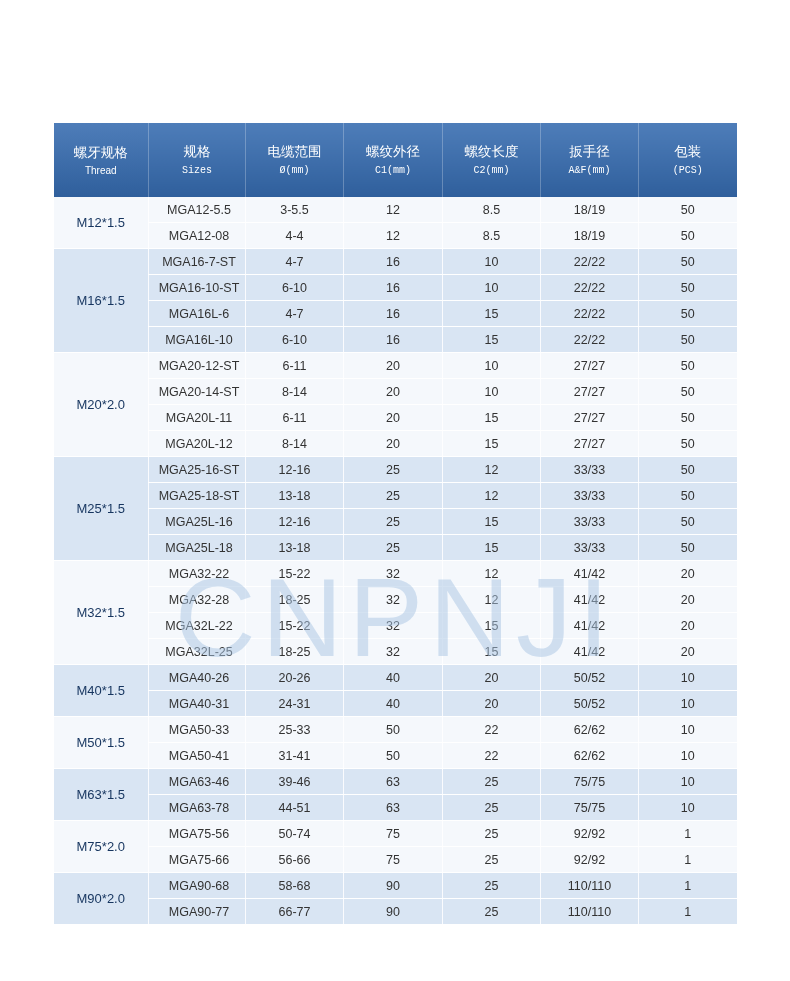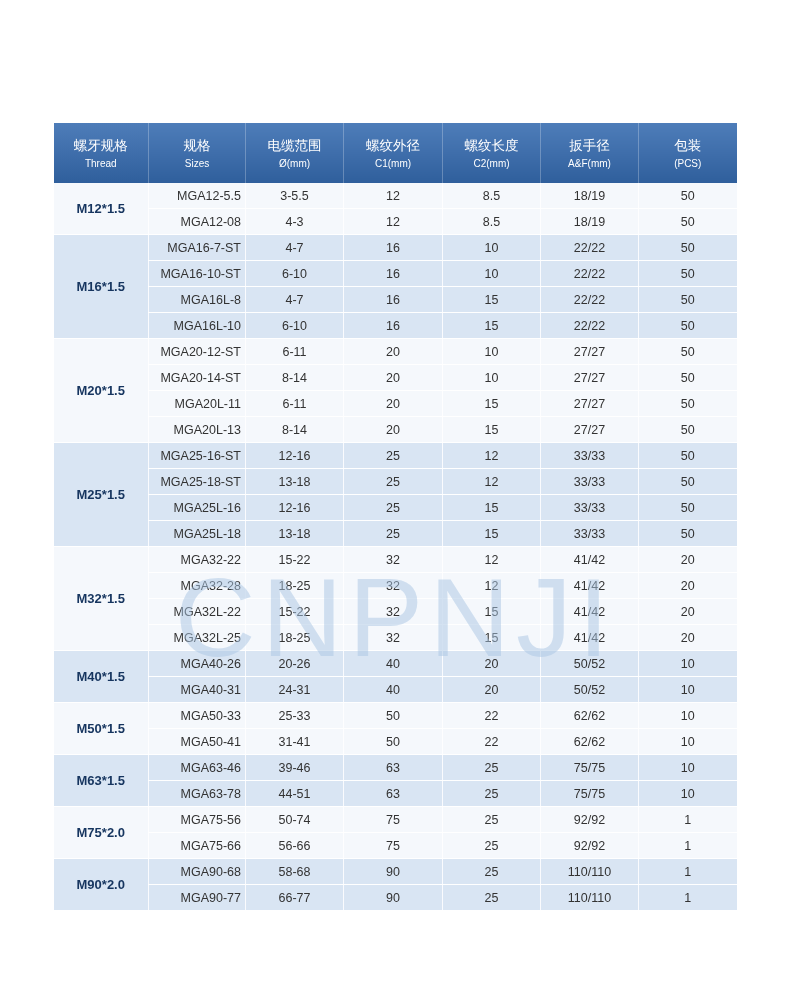--- a/index.html
+++ b/index.html
@@ -26,50 +26,50 @@
   col.c-c1     { width:99px; }
   col.c-c2     { width:98px; }
   col.c-af     { width:98px; }
   col.c-pcs    { width:98px; }
 
   thead th {
     background:linear-gradient(to bottom, var(--header-top, #4e7db9), var(--header-bottom, #2f5f9c));
     color:#ffffff;
     font-weight:normal;
     height:54px;
-    padding:3px;
+    padding:10px;
     vertical-align:middle;
   }
-  thead th + th { border-left:1px solid rgba(255,255,255,0.25); }
+  thead th + th { border-left:1px solid rgba(255,255,255,0.25);font-family:Liberation Mono, monospace; }
   .h-cn { font-size:13.5px; line-height:1.6; }
   .h-en { font-size:10px; line-height:1.35; }
 
   tbody td {
     height:25px;
     font-size:12.5px;
     color:var(--body-text, #333333);
     text-align:center;
     padding:0 4px;
     border-bottom:1px solid #ffffff;
     border-left:1px solid rgba(255,255,255,0.85);
   }
   tbody tr.tint  { background:var(--row-tint, #d9e5f3); }
   tbody tr.plain { background:var(--row-plain, #f5f8fc); }
 
   td.thread {
-    font-weight:bold;
+    font-weight:normal;
     font-size:13px;
     color:var(--thread-text, #16355f);
     border-left:none;
     vertical-align:middle;
   }
   td.thread.tint  { background:var(--row-tint, #d9e5f3); }
   td.thread.plain { background:var(--row-plain, #f5f8fc); }
 
-  td.size { text-align:right; padding-left:8px;margin-top:28px; }
+  td.size { text-align:center; padding-left:8px;margin-top:28px; }
 
   .watermark {
     position:absolute;
     top:430px;
     left:50%;
     transform:translateX(-50%);
     font-size:112px;
     font-weight:400;
     letter-spacing:6px;
     color:var(--watermark, #aac6e4);
@@ -134,21 +134,21 @@
           <td class="thread plain" rowspan="2">M12*1.5</td>
           <td class="size">MGA12-5.5</td>
           <td class="num">3-5.5</td>
           <td class="num">12</td>
           <td class="num">8.5</td>
           <td class="num">18/19</td>
           <td class="num">50</td>
         </tr>
         <tr class="plain">
           <td class="size">MGA12-08</td>
-          <td class="num">4-3</td>
+          <td class="num">4-4</td>
           <td class="num">12</td>
           <td class="num">8.5</td>
           <td class="num">18/19</td>
           <td class="num">50</td>
         </tr>
         <tr class="tint">
           <td class="thread tint" rowspan="4">M16*1.5</td>
           <td class="size">MGA16-7-ST</td>
           <td class="num">4-7</td>
           <td class="num">16</td>
@@ -158,37 +158,37 @@
         </tr>
         <tr class="tint">
           <td class="size">MGA16-10-ST</td>
           <td class="num">6-10</td>
           <td class="num">16</td>
           <td class="num">10</td>
           <td class="num">22/22</td>
           <td class="num">50</td>
         </tr>
         <tr class="tint">
-          <td class="size">MGA16L-8</td>
+          <td class="size">MGA16L-6</td>
           <td class="num">4-7</td>
           <td class="num">16</td>
           <td class="num">15</td>
           <td class="num">22/22</td>
           <td class="num">50</td>
         </tr>
         <tr class="tint">
           <td class="size">MGA16L-10</td>
           <td class="num">6-10</td>
           <td class="num">16</td>
           <td class="num">15</td>
           <td class="num">22/22</td>
           <td class="num">50</td>
         </tr>
         <tr class="plain">
-          <td class="thread plain" rowspan="4">M20*1.5</td>
+          <td class="thread plain" rowspan="4">M20*2.0</td>
           <td class="size">MGA20-12-ST</td>
           <td class="num">6-11</td>
           <td class="num">20</td>
           <td class="num">10</td>
           <td class="num">27/27</td>
           <td class="num">50</td>
         </tr>
         <tr class="plain">
           <td class="size">MGA20-14-ST</td>
           <td class="num">8-14</td>
@@ -199,21 +199,21 @@
         </tr>
         <tr class="plain">
           <td class="size">MGA20L-11</td>
           <td class="num">6-11</td>
           <td class="num">20</td>
           <td class="num">15</td>
           <td class="num">27/27</td>
           <td class="num">50</td>
         </tr>
         <tr class="plain">
-          <td class="size">MGA20L-13</td>
+          <td class="size">MGA20L-12</td>
           <td class="num">8-14</td>
           <td class="num">20</td>
           <td class="num">15</td>
           <td class="num">27/27</td>
           <td class="num">50</td>
         </tr>
         <tr class="tint">
           <td class="thread tint" rowspan="4">M25*1.5</td>
           <td class="size">MGA25-16-ST</td>
           <td class="num">12-16</td>

